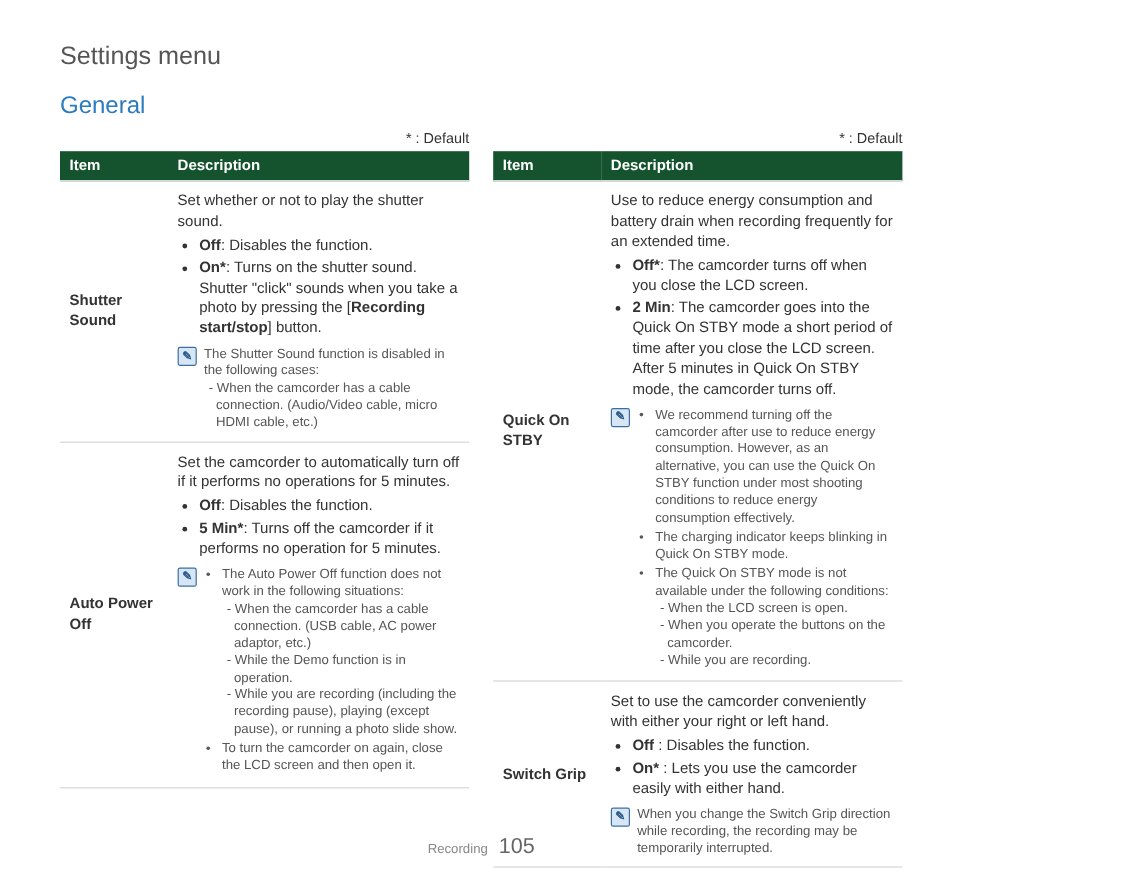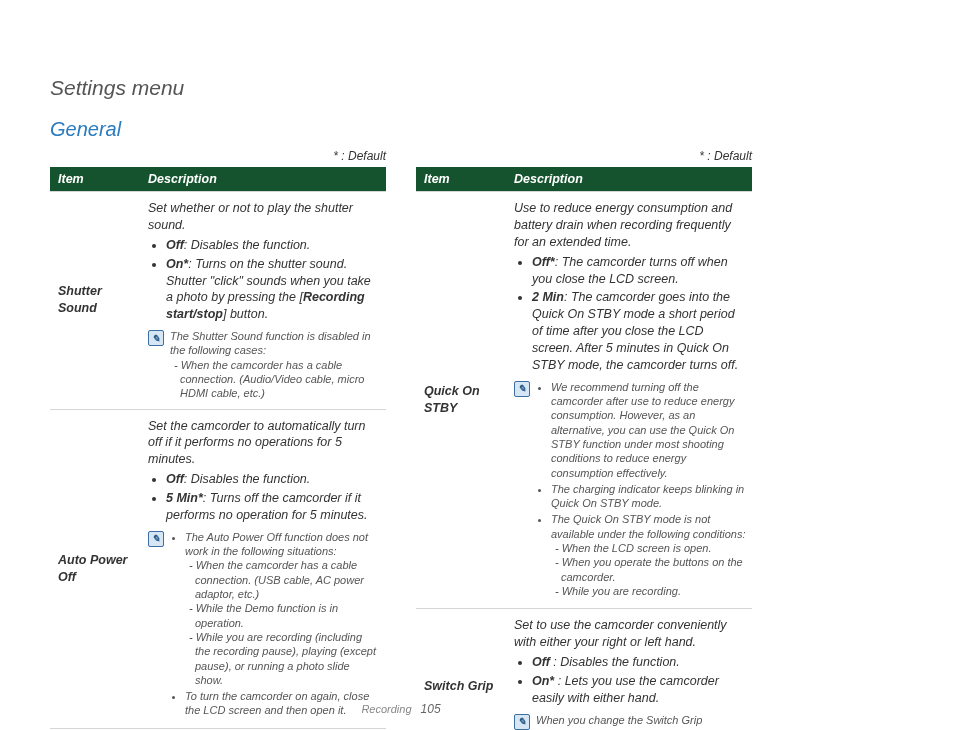--- a/index.html
+++ b/index.html
@@ -7,39 +7,38 @@
     margin: 0;
     padding: 0;
     font-family: Arial, Helvetica, sans-serif;
     background: #fff;
     color: #333;
     font-size: 12.5px;
   }
   .page {
     width: 802px;
     height: 730px;
-    padding: 76px 50px 0 50px;
+    padding: 35px 50px 0 50px;
     position: relative;
-    font-style: italic;
   }
   .page-title {
     font-size: 21px;
     color: #555;
     margin: 0 0 18px 0;
     font-weight: normal;
   }
   .section-title {
     font-size: 20px;
     color: #2a7bbf;
     margin: 0 0 8px 0;
     font-weight: normal;
   }
   .columns {
     display: flex;
-    gap: 30px;
+    gap: 20px;
   }
   .col {
     flex: 1;
     min-width: 0;
   }
   .default-legend {
     text-align: right;
     font-size: 12px;
     color: #333;
     margin-bottom: 4px;
@@ -111,21 +110,21 @@
   .footer {
     position: absolute;
     bottom: 14px;
     left: 0;
     right: 0;
     text-align: center;
     font-size: 11px;
     color: #888;
   }
   .footer .pg {
-    font-size: 12px;
+    font-size: 18px;
     color: #666;
     margin-left: 6px;
   }
 </style>
 </head>
 <body>
 
 <div class="page">
 
   <h1 class="page-title">Settings menu</h1>

